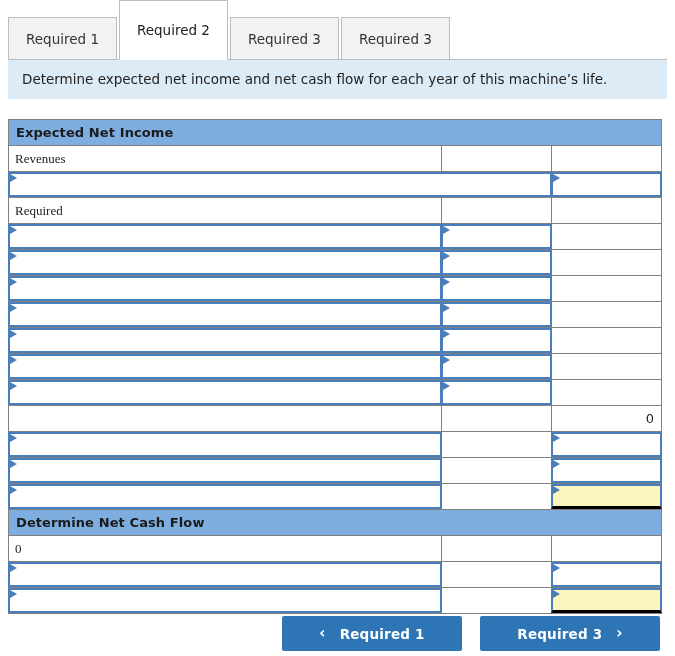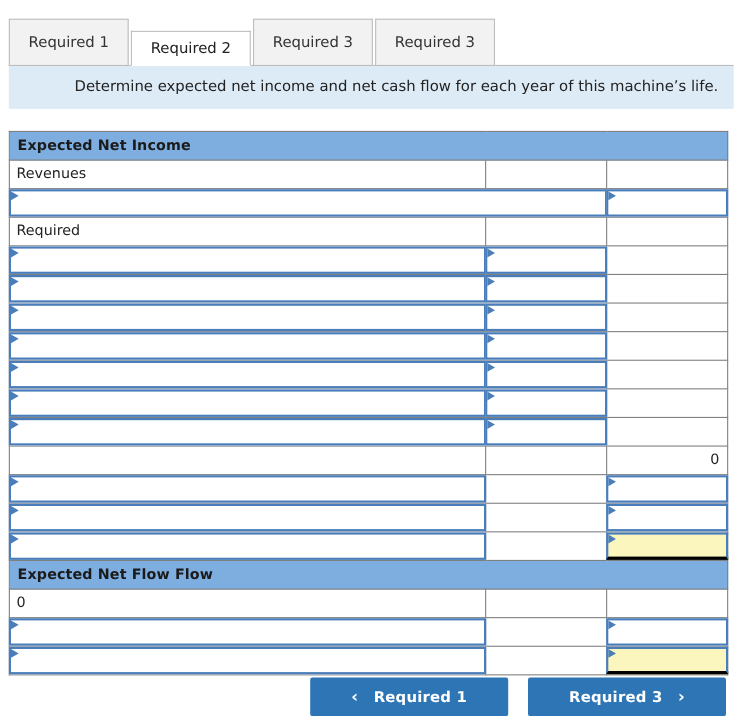--- a/index.html
+++ b/index.html
@@ -37,35 +37,34 @@
     border:1px solid #bdbdbd;
     border-bottom:1px solid #bdbdbd;
     font-size:13.5px;
     color:#333;
     margin-right:2px;
     white-space:nowrap;
   }
   .tab.active{
     background:#ffffff;
     border-bottom:1px solid #ffffff;
-    height:32px;
+    height:60px;
     color:#222;
   }
 
   
   .banner{
     margin:0 8px 0 8px;
     width:659px;
     box-sizing:border-box;
     background:#ddebf7;
     padding:11px 14px 12px 14px;
     font-size:13.5px;
     color:#222;
     white-space:nowrap;
-    text-align:right;
   }
 
   
   .tblwrap{margin:11px 0 0 8px;width:653px;}
   table.grid{
     border-collapse:collapse;
     table-layout:fixed;
     width:653px;
     border:1px solid #808080;
     margin-top:20px;
@@ -83,21 +82,21 @@
 
   .sechead{
     background:#7eaee0;
     font-weight:bold;
     font-size:13px;
     color:#1b1b1b;
     padding:0 0 0 7px !important;
     height:26px;
     letter-spacing:.1px;
   }
-  .txt{padding:0 0 0 6px !important;color:#222;}
+  .txt{padding:0 0 0 6px !important;color:#222;font-family:Liberation Serif, serif;}
   .num{padding:0 7px 0 0 !important;text-align:right;color:#222;}
 
   
   td.host{padding:0 !important;background:#ffffff;}
 
   
   .inp{
     position:relative;
     box-sizing:border-box;
     height:25px;
@@ -359,21 +358,21 @@
             </td>
             <td class="txt"></td>
             <td class="host topline">
               <div class="inp yellow">
                 <span class="marker"></span>
                 <span class="val"></span>
               </div>
             </td>
           </tr>
           <tr>
-            <td class="sechead" colspan="3">Expected Net Flow Flow</td>
+            <td class="sechead" colspan="3">Determine Net Cash Flow</td>
           </tr>
           <tr>
             <td class="txt">0</td>
             <td class="txt"></td>
             <td class="txt"></td>
           </tr>
           <tr>
             <td class="host">
               <div class="inp">
                 <span class="marker"></span>

